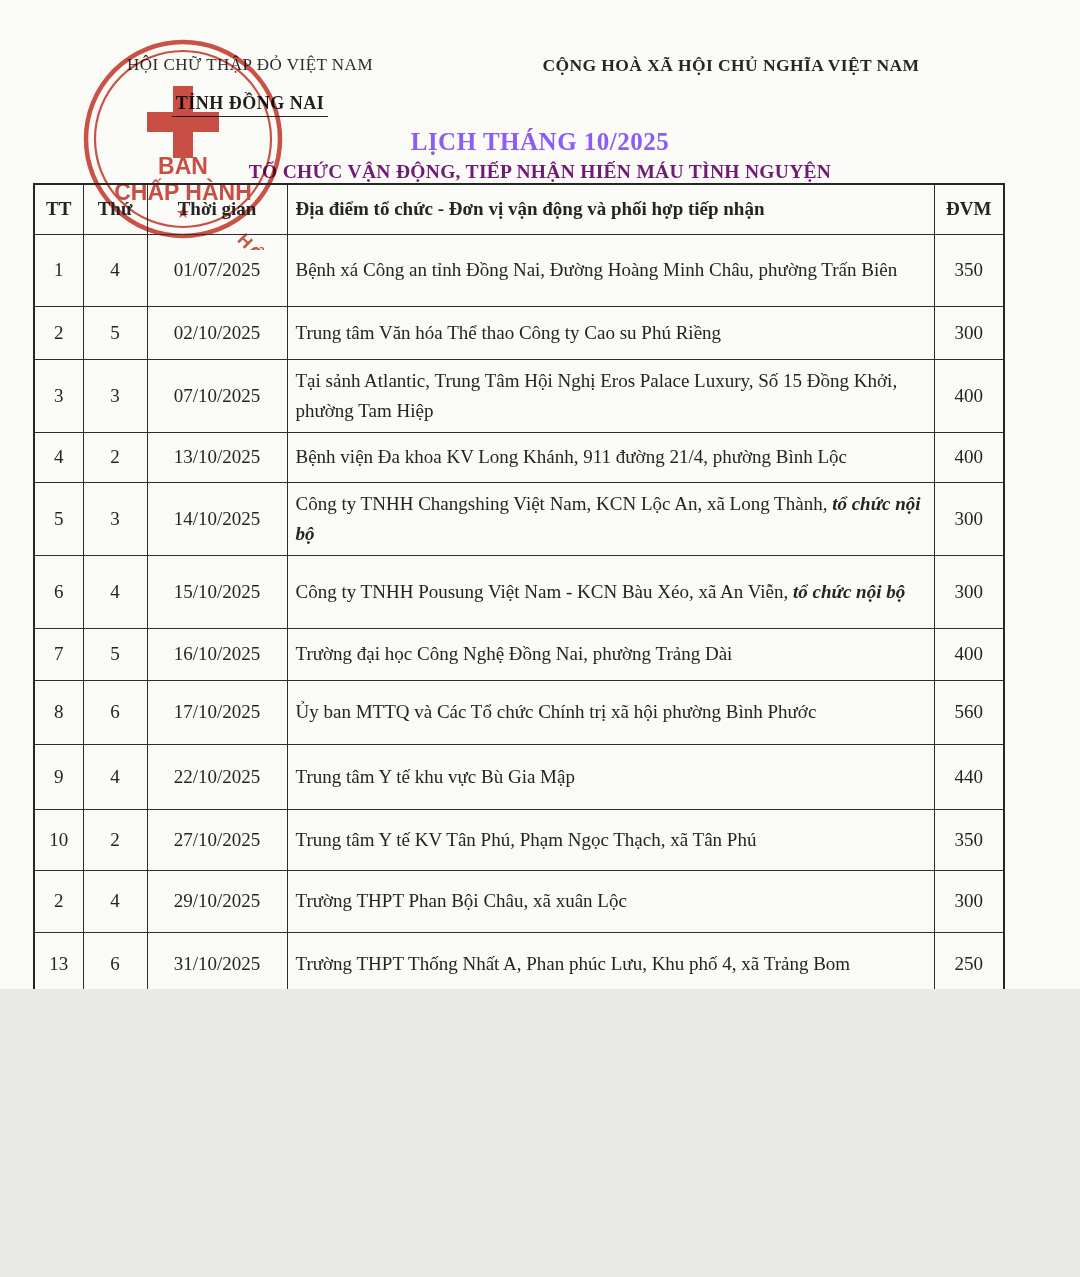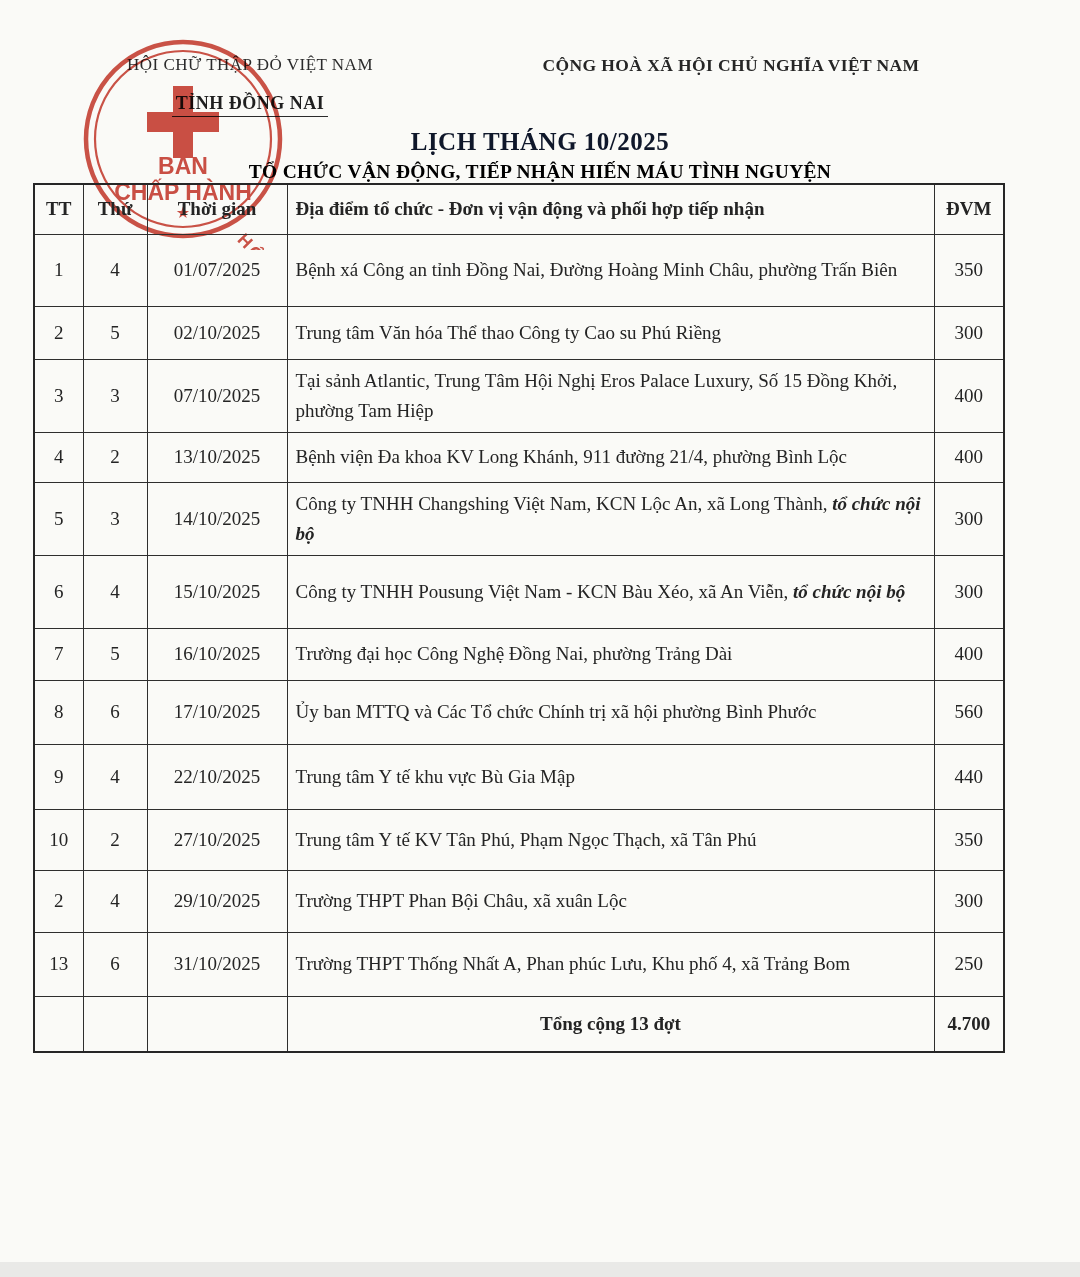--- a/index.html
+++ b/index.html
@@ -1,38 +1,38 @@
 <!DOCTYPE html>
 <html><head>
 <meta charset="utf-8">
 <style>
   * { margin:0; padding:0; box-sizing:border-box; }
   html,body { background:#e9e9e7; }
   .page {
     position:relative;
-    width:1080px; height:1262px;
+    width:1080px; height:989px;
     background:#fafaf7;
     font-family:"Liberation Serif","DejaVu Serif",serif;
     color:#1f1f1f;
     overflow:hidden;
     margin:0 auto;
     padding-left:24px;
   }
   
   .org-block { position:absolute; left:85px; top:55px; width:330px; text-align:center; }
   .org-line1 { font-size:17px; letter-spacing:.5px; color:#2b2b2b; }
   .org-line2 { font-size:18px; font-weight:bold; margin-top:0; display:inline-block;
                border-bottom:1.6px solid #2b2b2b; padding:0 4px 2px; letter-spacing:.5px; }
   .national-block { position:absolute; left:521px; top:55px; width:420px; text-align:center; }
   .national-line1 { font-size:17.5px; font-weight:bold; letter-spacing:.4px; color:#262626; }
   .national-line2 { font-size:18px; font-weight:bold; margin-top:7px; display:inline-block;
                     border-bottom:1.7px solid #2b2b2b; padding:0 6px 3px; }
   .title-block { position:absolute; left:0; right:0; top:128px; text-align:center; }
-  .title-line1 { font-size:25px; font-weight:bold; letter-spacing:.5px; color:#0f172a;text-align:center; }
-  .title-line2 { font-size:19.5px; font-weight:bold; margin-top:5px; letter-spacing:.3px; color:#000000; }
+  .title-line1 { font-size:25px; font-weight:bold; letter-spacing:.5px; color:#8b5cf6;text-align:center; }
+  .title-line2 { font-size:19.5px; font-weight:bold; margin-top:5px; letter-spacing:.3px; color:#701a75; }
 
   
   .stamp { position:absolute; left:72px; top:28px; width:222px; height:222px;
            opacity:.88; mix-blend-mode:multiply; pointer-events:none; }
 
   
   .sched-table-wrap { position:absolute; left:33px; top:183px; }
   table.sched { border-collapse:collapse; table-layout:fixed; width:970px;
                 background:transparent; }
   table.sched col.c1{width:49px;} table.sched col.c2{width:64px;}

